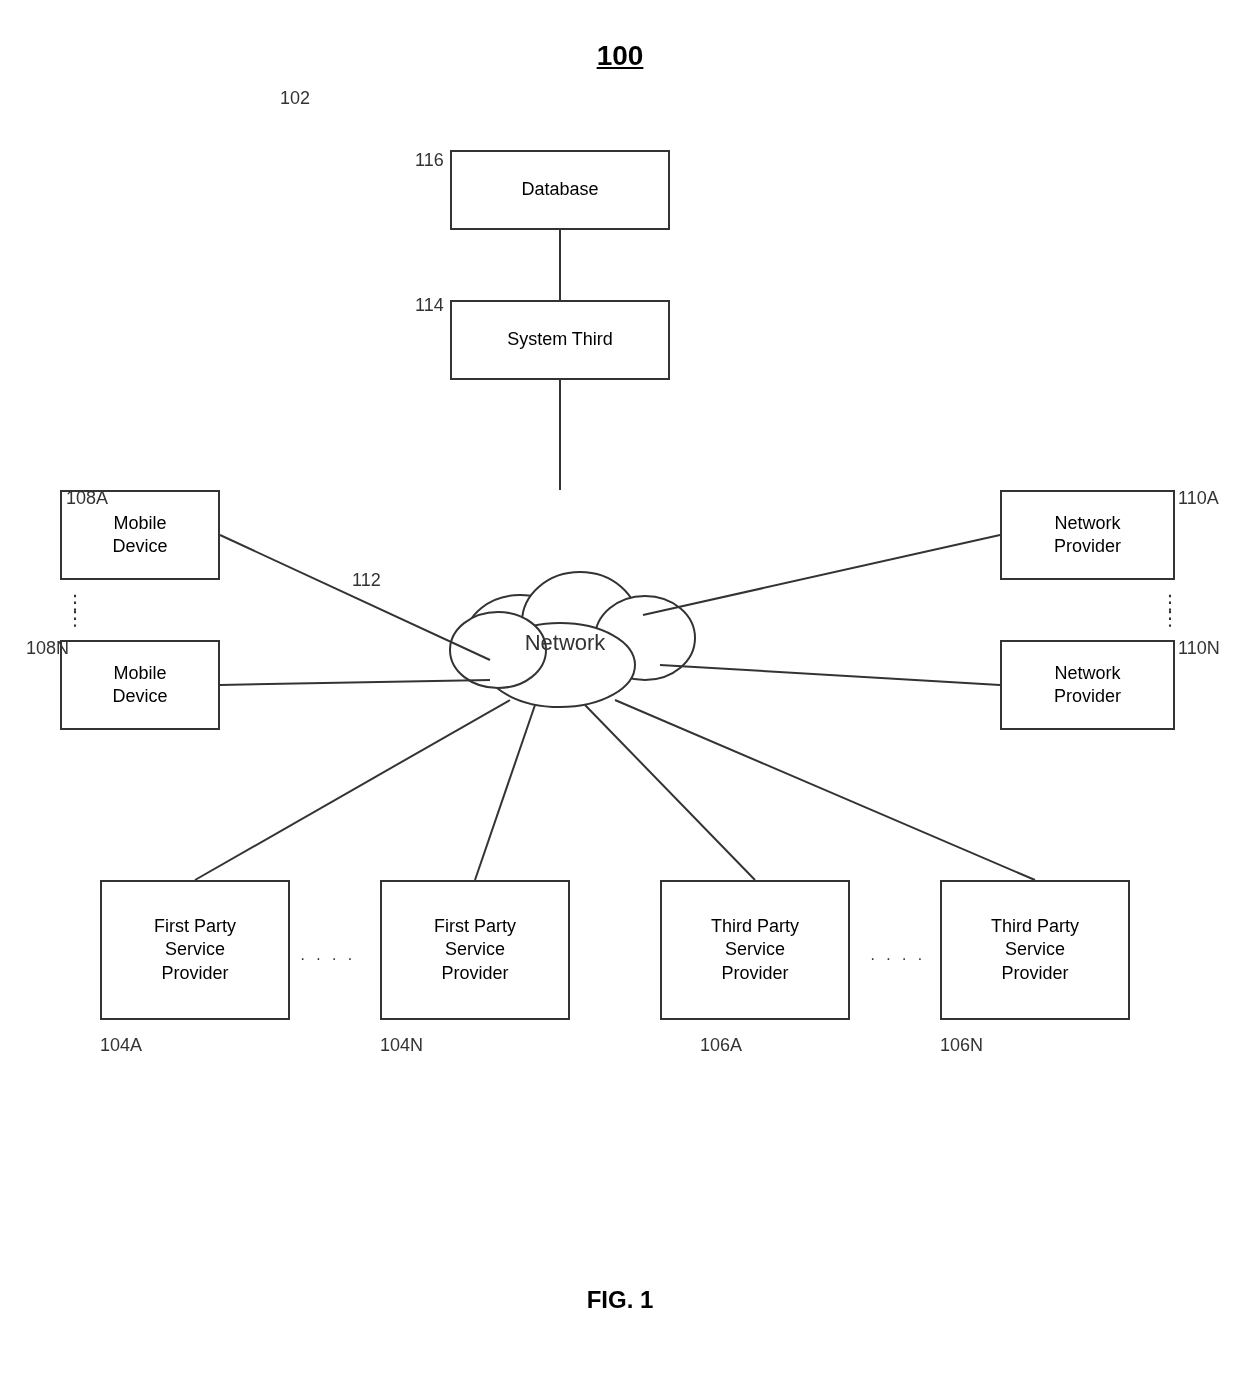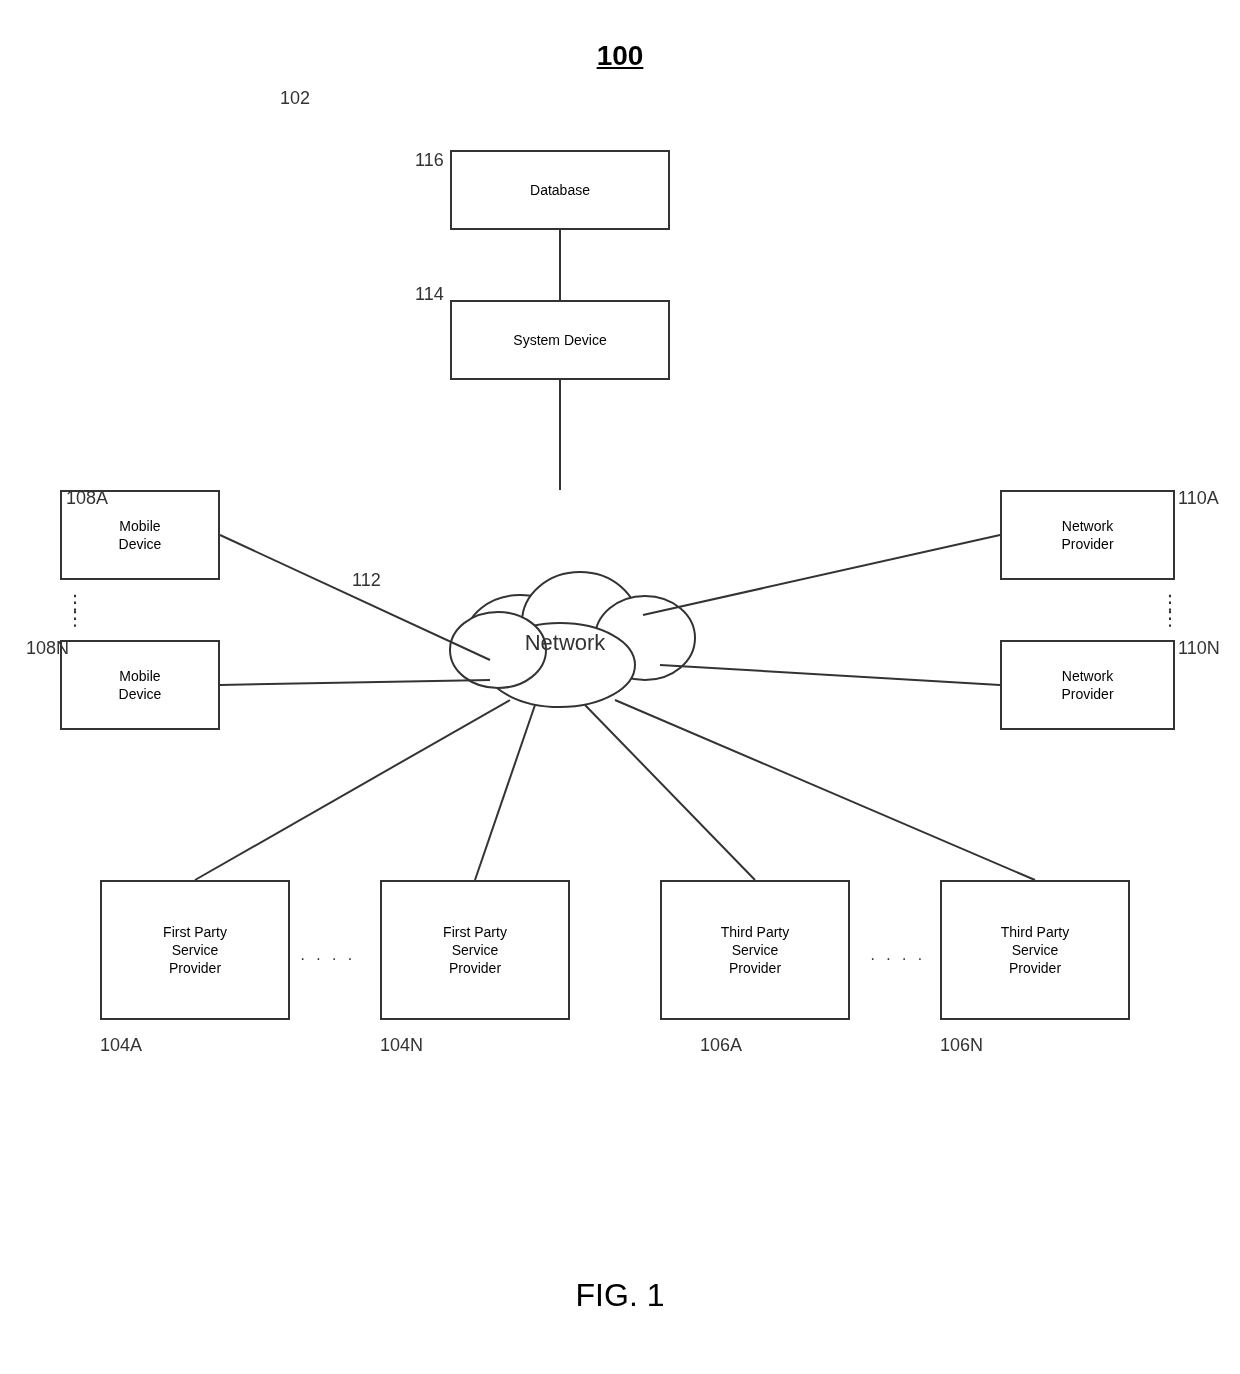--- a/index.html
+++ b/index.html
@@ -26,21 +26,21 @@
     }
     
     .box {
       position: absolute;
       border: 2px solid #333;
       background: #fff;
       display: flex;
       align-items: center;
       justify-content: center;
       text-align: center;
-      font-size: 14px;
+      font-size: 18px;
       line-height: 1.3;
       padding: 8px;
     }
     
     .dashed-box {
       position: absolute;
       border: 2px dashed #555;
       background: transparent;
     }
     
@@ -54,22 +54,22 @@
     .title {
       position: absolute;
       font-size: 28px;
       font-weight: bold;
       text-decoration: underline;
       text-align: center;
     }
     
     .fig-label {
       position: absolute;
-      font-size: 32px;
-      font-weight: normal;
+      font-size: 24px;
+      font-weight: bold;
       text-align: center;
     }
     
     .dots {
       position: absolute;
       font-size: 20px;
       color: #333;
     }
   </style>
 </head>
@@ -82,24 +82,24 @@
 
   <div class="label" style="top:88px; left:310px; transform:translateX(-100%);">102</div>
 
   <div class="box" style="top:150px; left:450px; width:220px; height:80px;">
     <span>Database</span>
   </div>
 
   <div class="label" style="top:150px; left:415px;">116</div>
 
   <div class="box" style="top:300px; left:450px; width:220px; height:80px;">
-    <span>System Device</span>
-  </div>
-
-  <div class="label" style="top:284px; left:415px;">114</div>
+    <span>System Third</span>
+  </div>
+
+  <div class="label" style="top:295px; left:415px;">114</div>
 
   <div class="box" style="top:490px; left:60px; width:160px; height:90px;">
     <span style="white-space:pre-line;">Mobile
 Device</span>
   </div>
   <div class="label" style="top:488px; left:26px;margin-left:40px;">108A</div>
 
   <div class="box" style="top:640px; left:60px; width:160px; height:90px;">
     <span style="white-space:pre-line;">Mobile
 Device</span>

